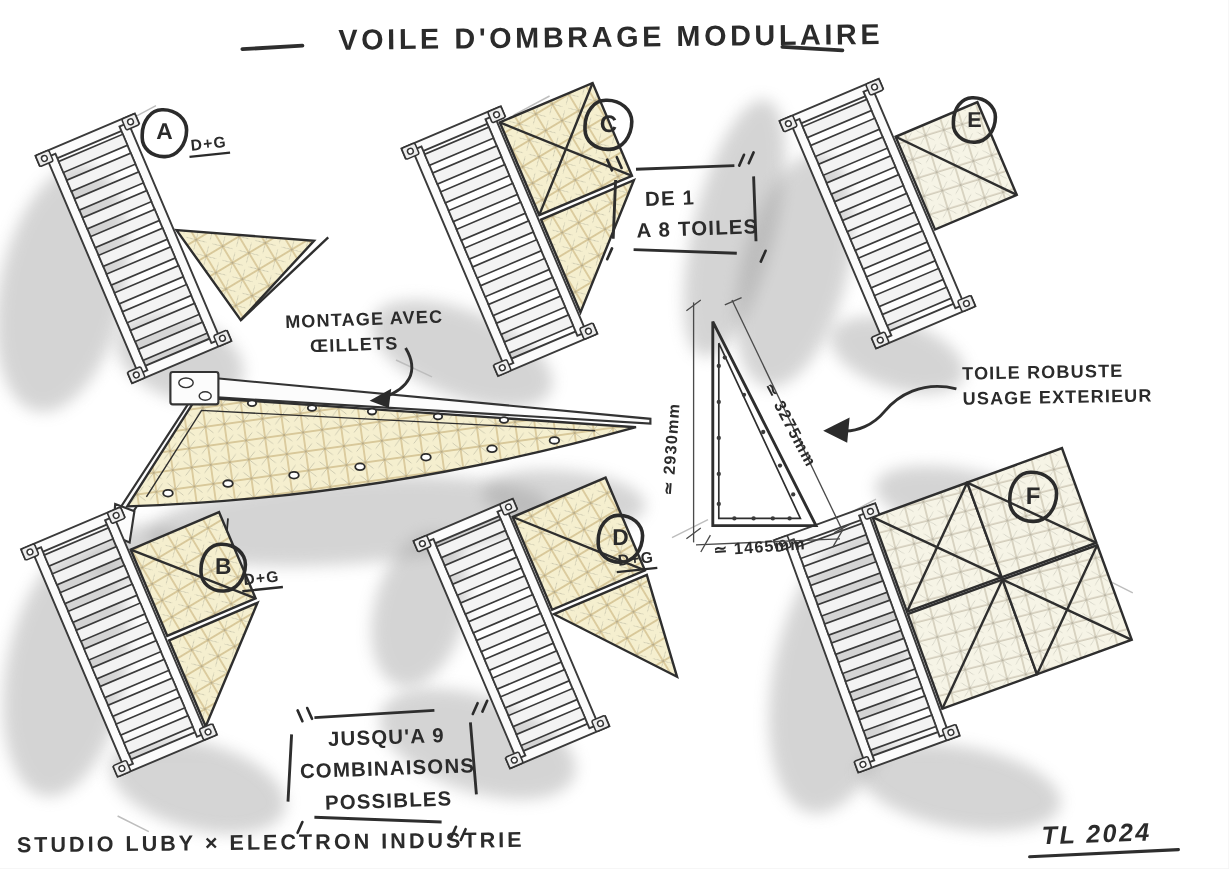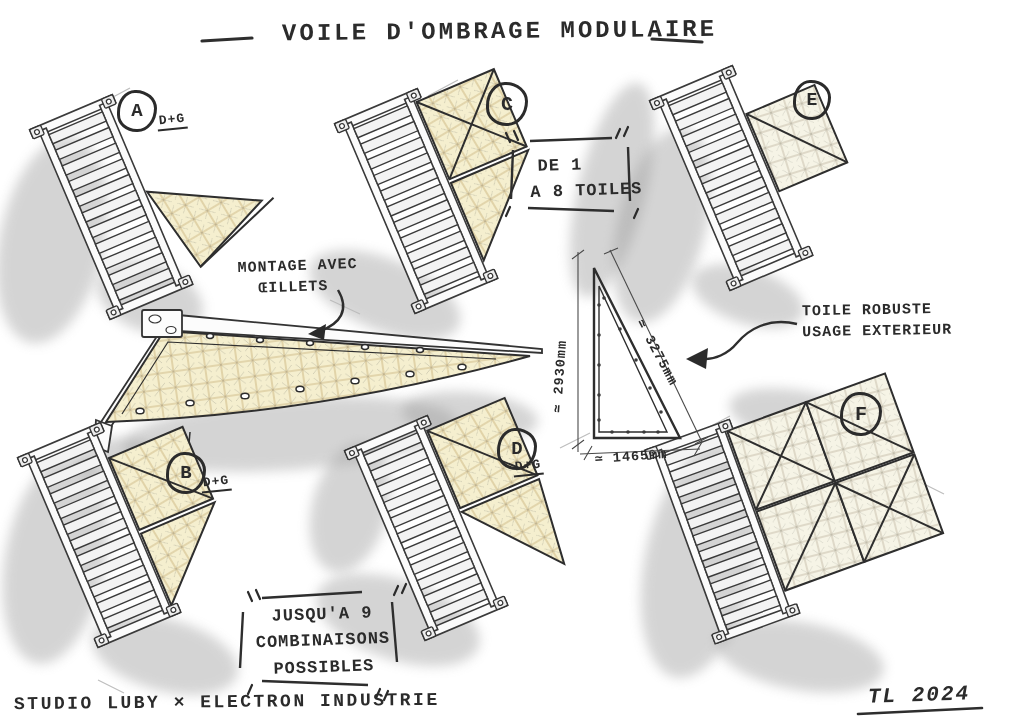--- a/index.html
+++ b/index.html
@@ -1,18 +1,18 @@
 <!DOCTYPE html>
 <html><head>
 <meta charset="utf-8">
 <style>
   html,body{margin:0;padding:0;background:#e8e8e8;}
   .page{
     position:relative;width:1024px;height:724px;background:#ffffff;
-    overflow:hidden;font-family:Liberation Mono, monospace;color:#2b2b2b;
+    overflow:hidden;font-family:Liberation Sans, sans-serif;color:#2b2b2b;
   }
   .svg-layer{position:absolute;left:0;top:0;}
   .abs{position:absolute;}
   .hand{font-weight:700;letter-spacing:1px;color:#2b2b2b;}
   .title{
     font-size:24px;font-weight:700;letter-spacing:3px;
     transform:rotate(-0.6deg);white-space:nowrap;
   }
   .circle-label{
     position:absolute;border:3px solid #2b2b2b;

